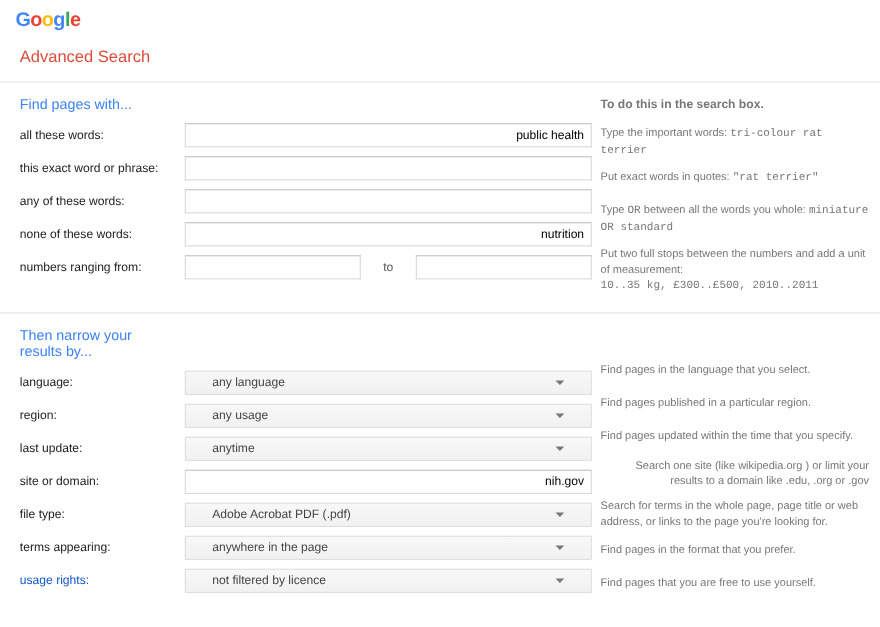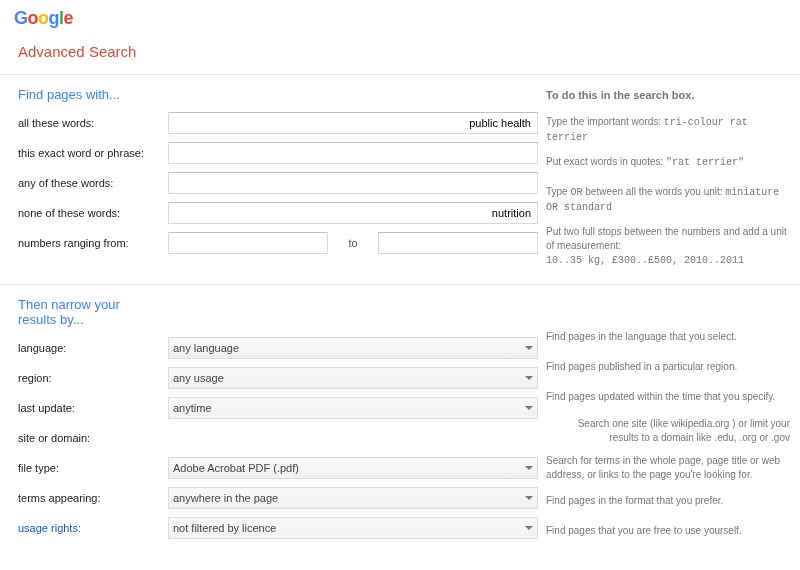--- a/index.html
+++ b/index.html
@@ -15,21 +15,21 @@
   .right { flex: 1; padding-left: 8px; padding-top: 2px; }
   .sec-title { font-size: 13px; color: #3b82f6; margin-bottom: 10px; }
   .sec-title-r { font-size: 11px; color: #777; font-weight: bold; margin-bottom: 14px; }
   .row { display: flex; align-items: center; margin-bottom: 8px; min-height: 22px; }
   .lbl { width: 150px; font-size: 11px; color: #222; }
   .ctrl { flex: 1; }
   input[type=text] { width: 100%; height: 22px; border: 1px solid #d9d9d9; border-top-color:#c0c0c0; padding: 2px 6px; font-size: 11px; font-family: Arial; text-align: right; }
   .range { display: flex; align-items: center; gap: 18px; }
   .range input { flex: 1; }
   .to { font-size: 11px; color: #555; padding: 0 2px; }
-  .select { width: 100%; height: 22px; border: 1px solid #dcdcdc; background: linear-gradient(#f8f8f8,#f1f1f1); display: flex; align-items: center; justify-content: space-between; padding: 0 4px; font-size: 11px; color: #444; cursor: pointer; }
+  .select { width: 100%; height: 22px; border: 1px solid #dcdcdc; background: linear-gradient(#f8f8f8,#f1f1f1); display: flex; align-items: center; justify-content: space-between; padding: 0 24px; font-size: 11px; color: #444; cursor: pointer; }
   .caret { width: 0; height: 0; border-left: 4px solid transparent; border-right: 4px solid transparent; border-top: 4px solid #777; }
   .tip { font-size: 10px; color: #777; line-height: 1.4; margin-bottom: 10px; min-height: 20px; }
   .tip code, .tip .mono { font-family: "Courier New", monospace; background: none; color: #777; }
   .link { color: #1155cc; }
   .narrow-left { width: 520px; }
   .tip2 { font-size: 10px; color: #777; line-height: 1.35; margin-bottom: 10px; min-height: 20px; display:flex; align-items:center; }
 </style>
 </head>
 <body>
 
@@ -69,21 +69,21 @@
           <span class="to">to</span>
           <input type="text" value="" style="">
         </div>
       </div>
     </div>
 
     <div class="right">
       <div class="sec-title-r">To do this in the search box.</div>
       <div class="tip"><span>Type the important words: </span><span class="mono">tri-colour rat terrier</span></div>
       <div class="tip"><span>Put exact words in quotes: </span><span class="mono">"rat terrier"</span></div>
-      <div class="tip"><span>Type </span><span class="mono">OR</span><span> between all the words you unit: </span><span class="mono">miniature OR standard</span></div>
+      <div class="tip"><span>Type </span><span class="mono">OR</span><span> between all the words you whole: </span><span class="mono">miniature OR standard</span></div>
       <div class="tip"><span>Put two full stops between the numbers and add a unit of measurement:</span><br><span class="mono">10..35 kg, £300..£500, 2010..2011</span></div>
     </div>
   </div>
 
   <hr class="hr" style="margin-top:6px;">
 
   <div class="section">
     <div class="narrow-left">
       <div class="sec-title" style="width:140px;">Then narrow your results by...</div>
 
@@ -109,20 +109,21 @@
         <div class="lbl">last update:</div>
         <div class="ctrl">
             <div class="select">
               <span>anytime</span>
               <span class="caret"></span>
             </div>
           </div>
       </div>
       <div class="row">
         <div class="lbl">site or domain:</div>
+        <div class="ctrl"><input type="text" value="nih.gov" style=""></div>
       </div>
       <div class="row">
         <div class="lbl">file type:</div>
         <div class="ctrl">
             <div class="select">
               <span>Adobe Acrobat PDF (.pdf)</span>
               <span class="caret"></span>
             </div>
           </div>
       </div>

